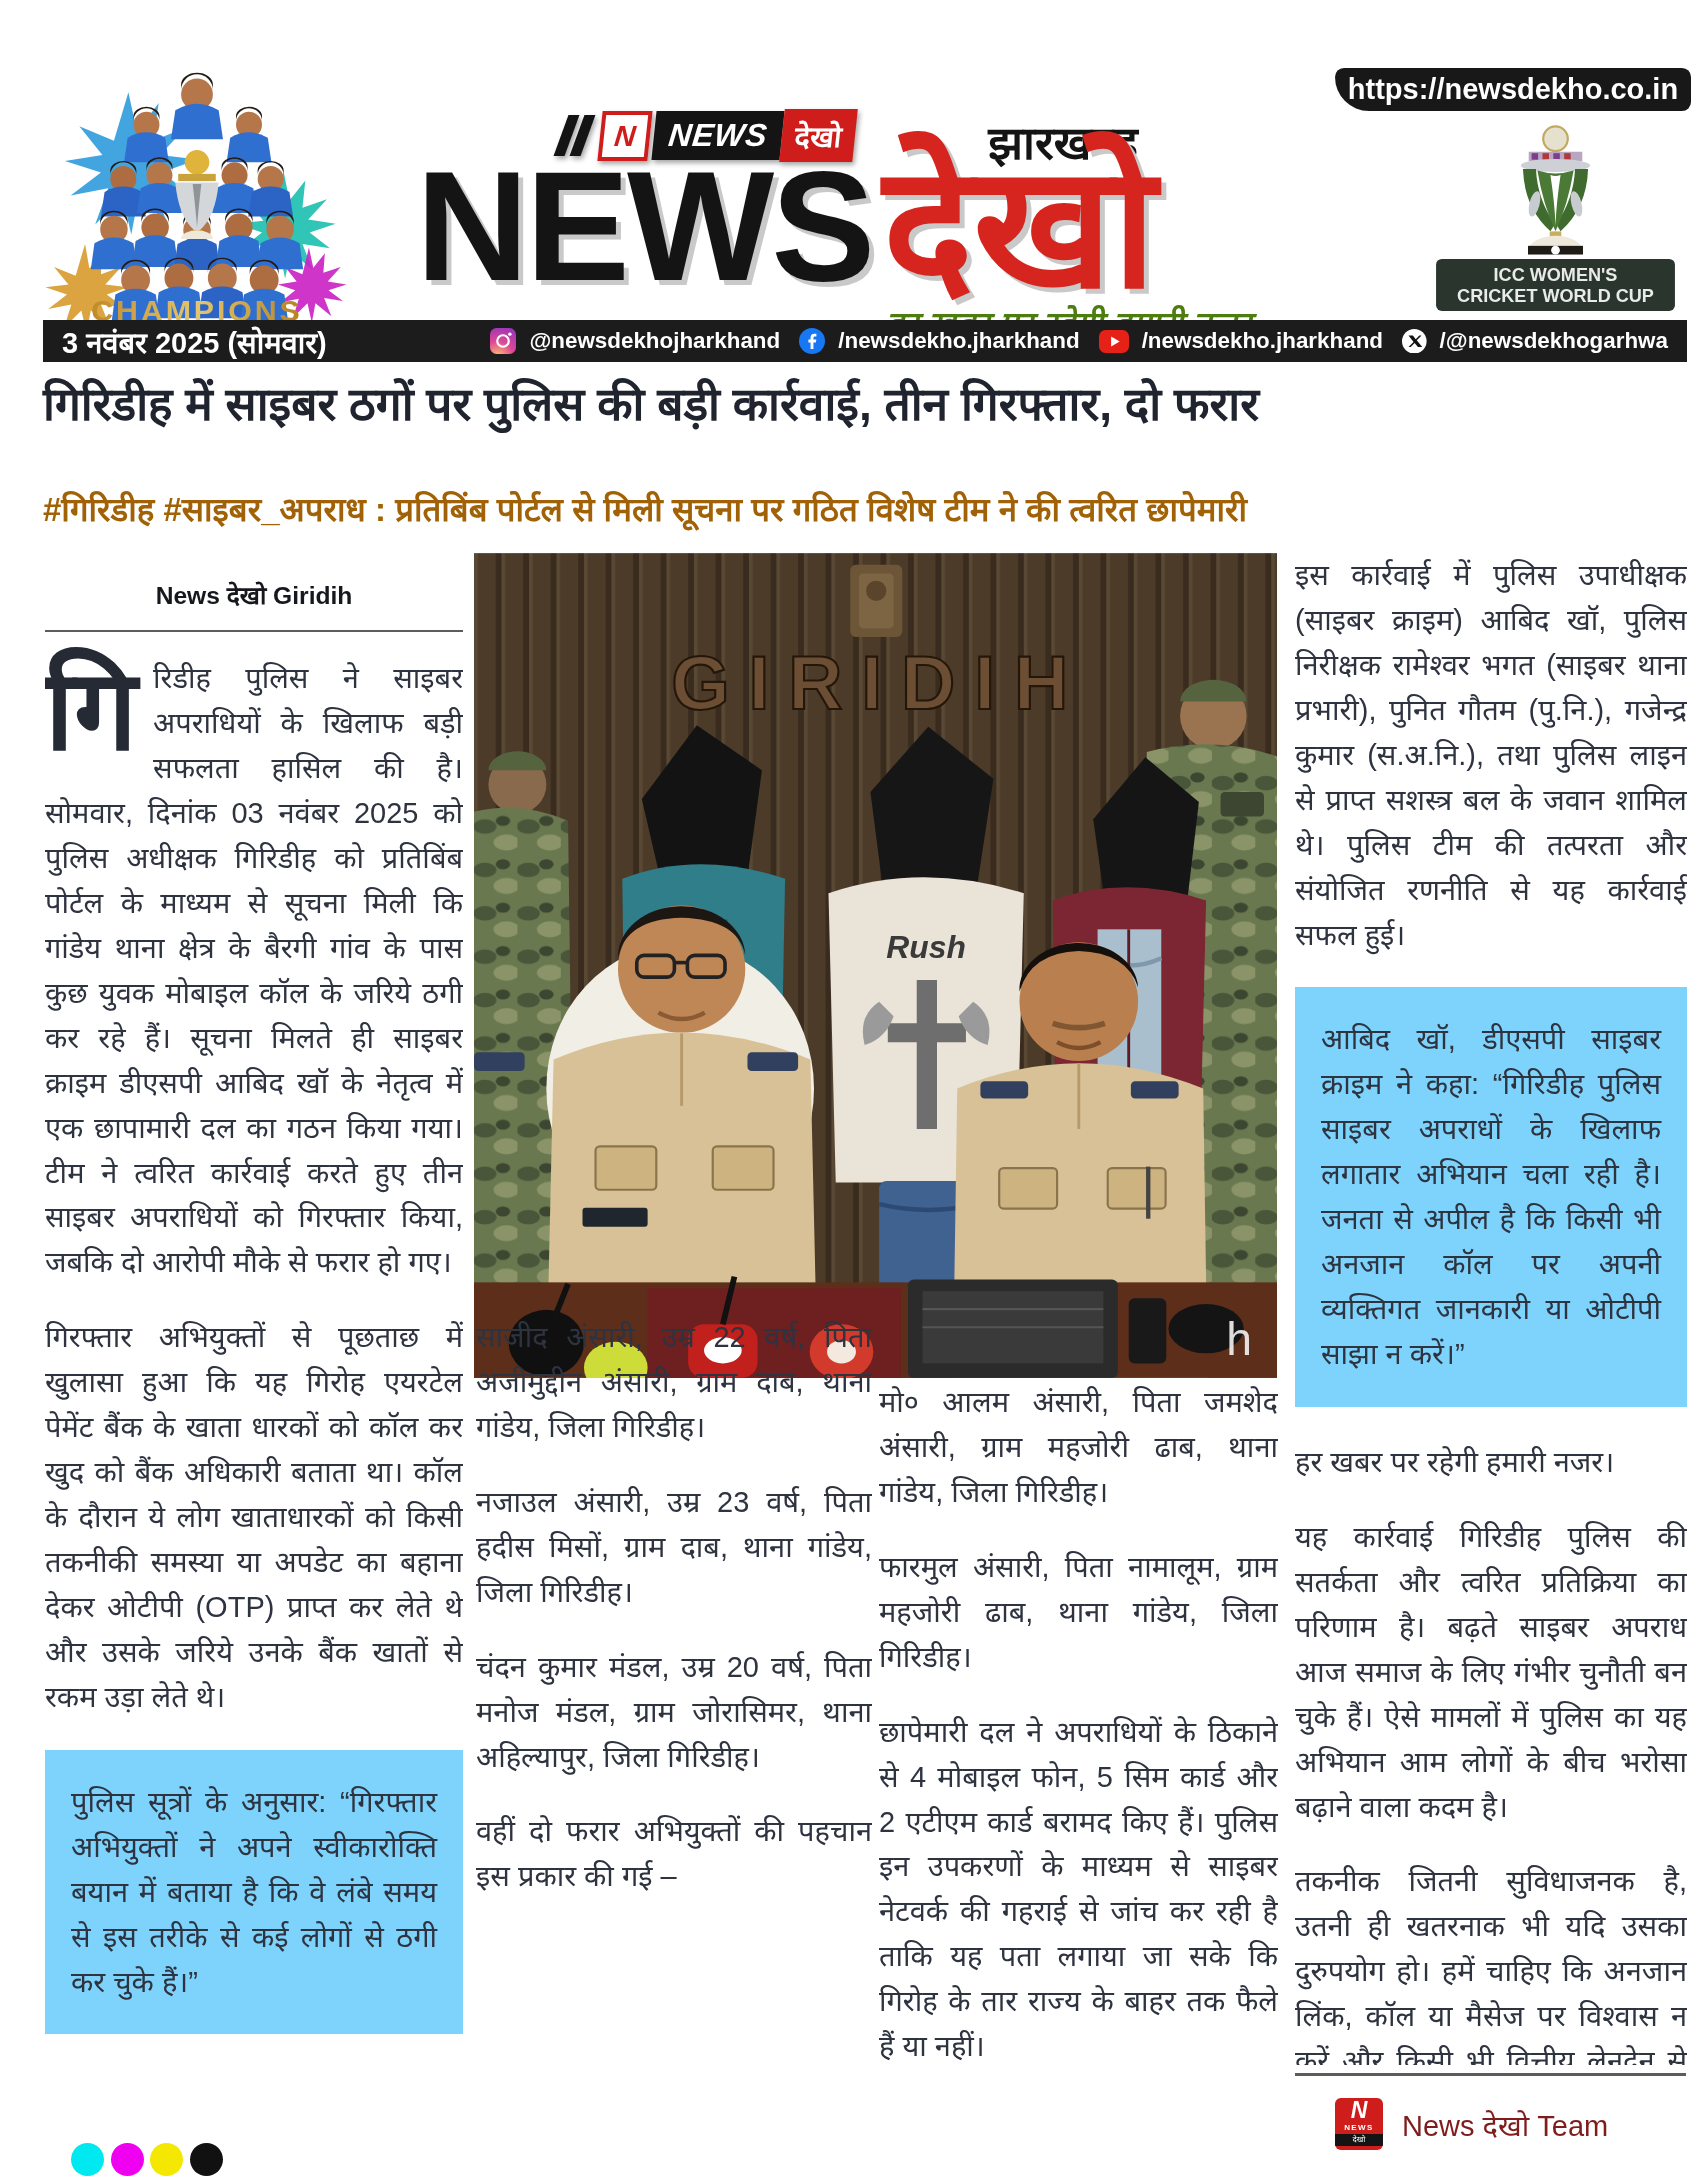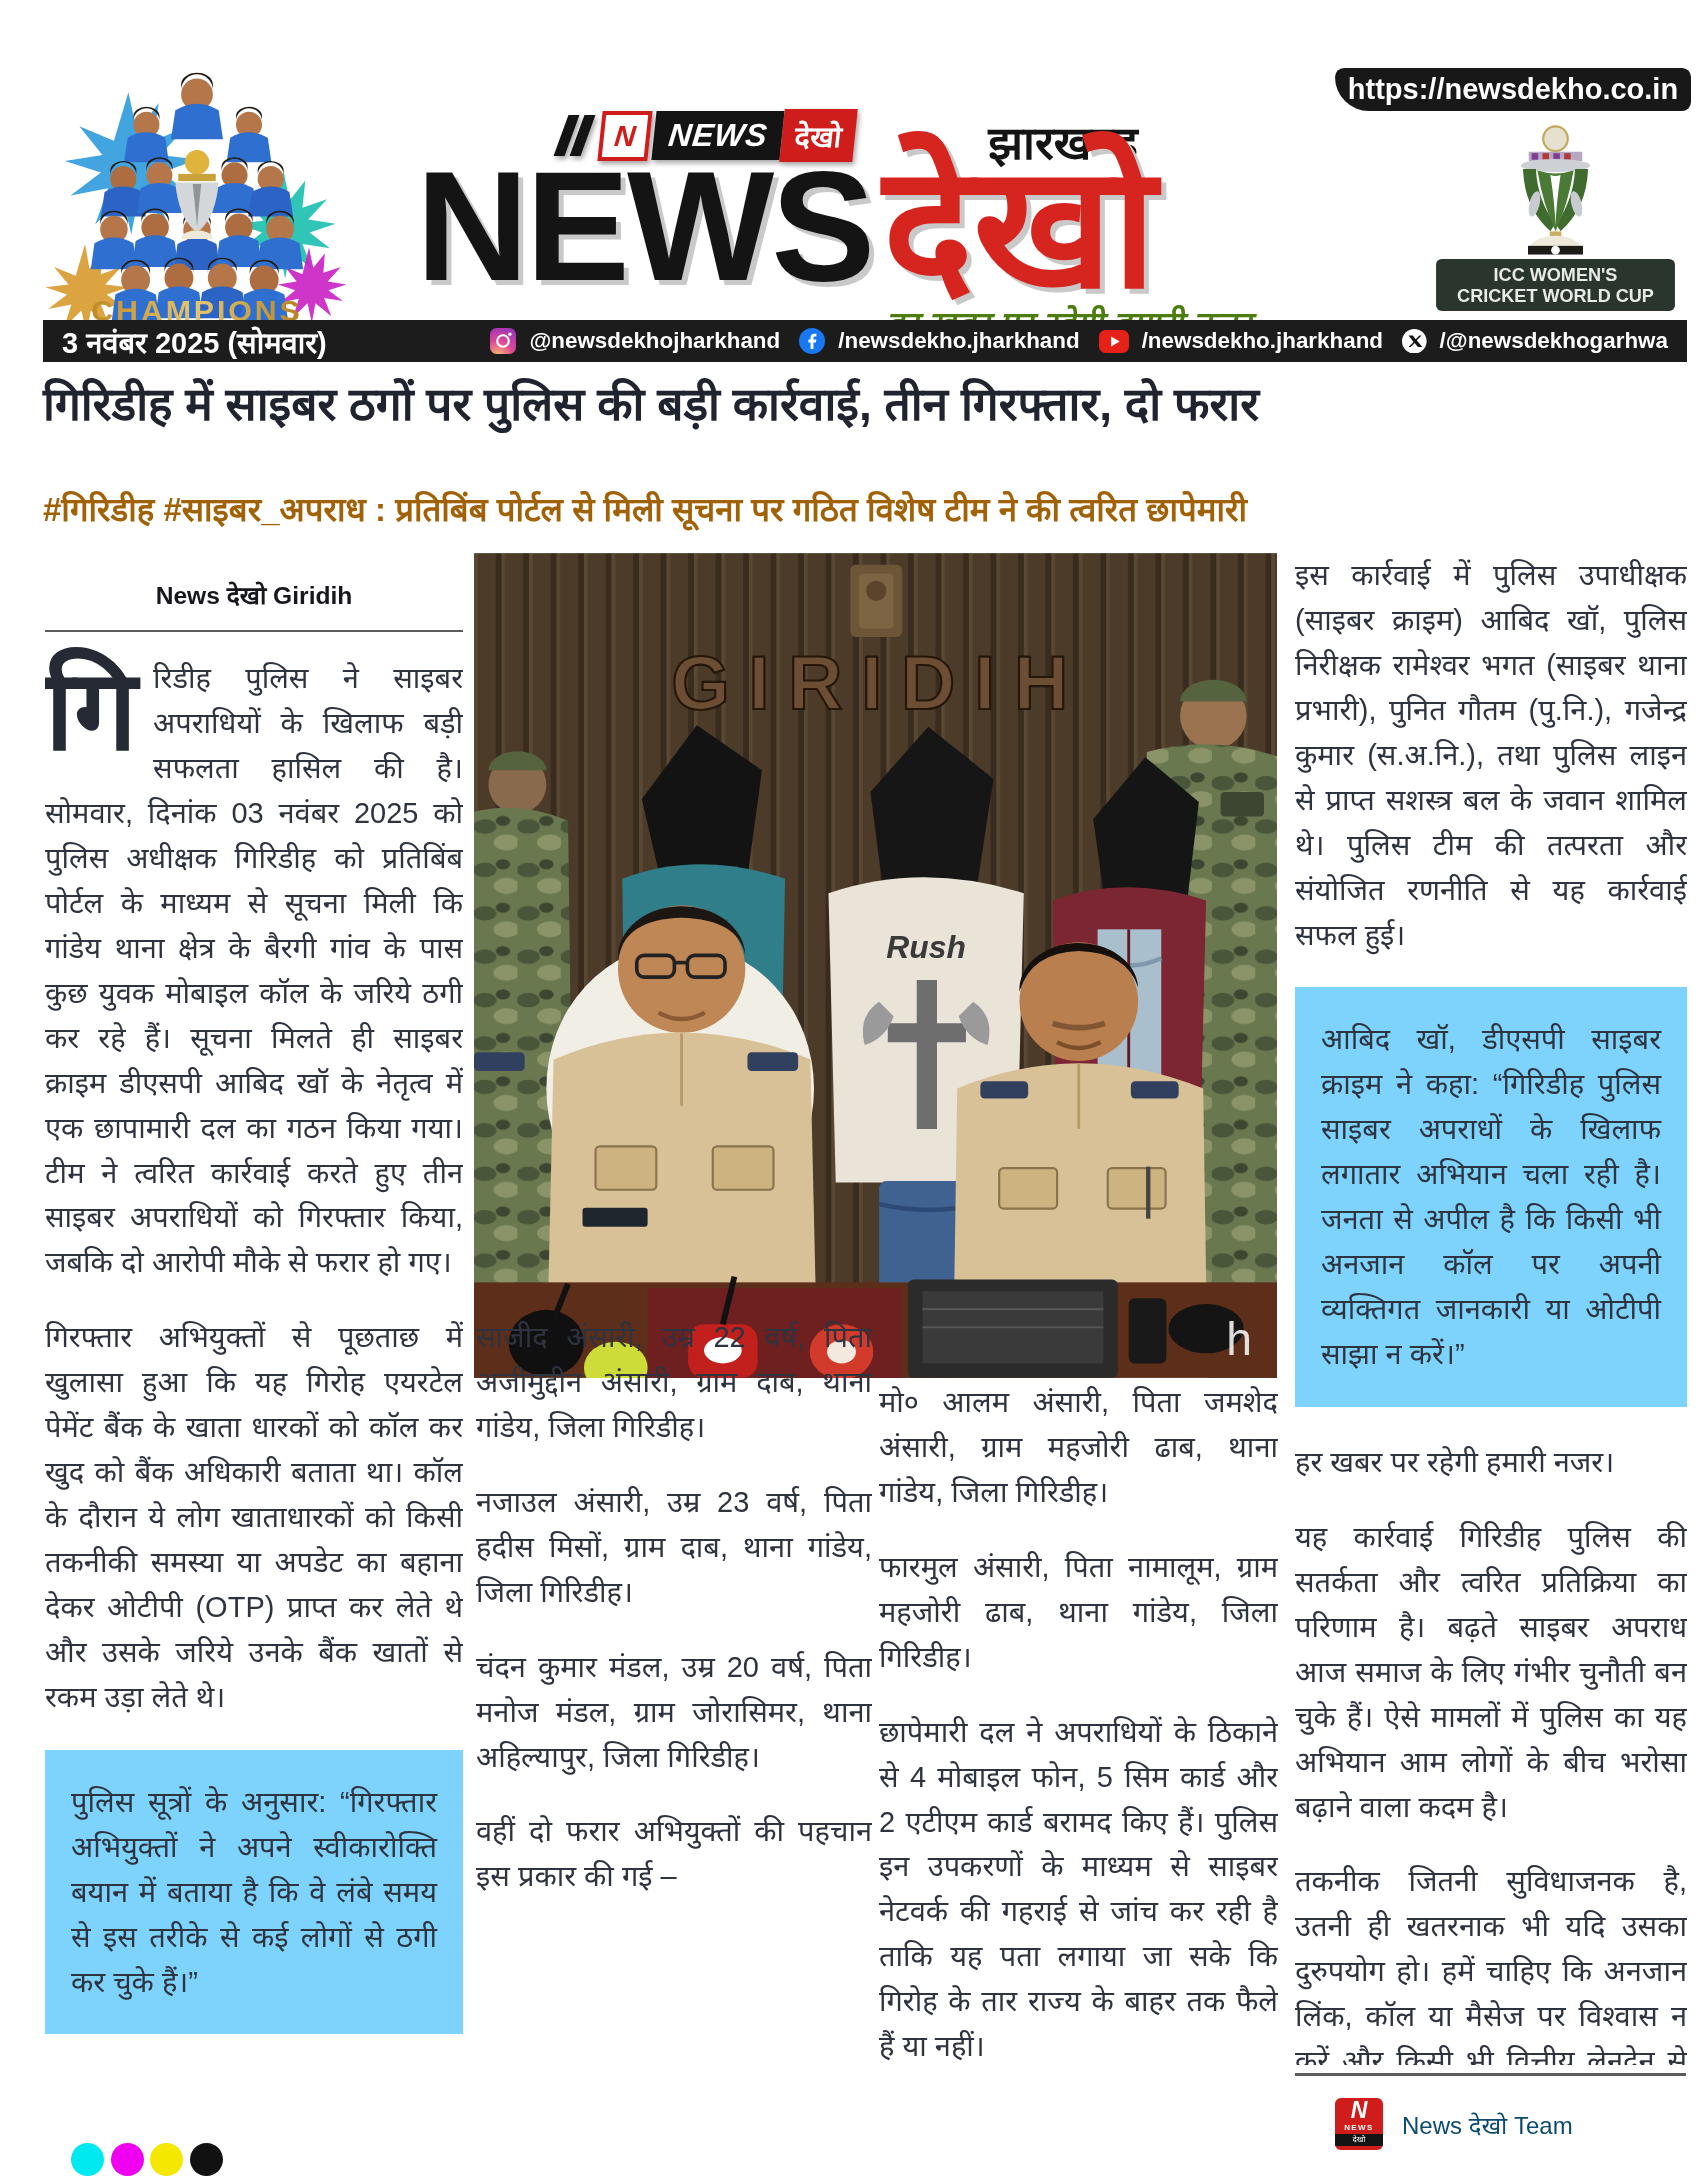--- a/index.html
+++ b/index.html
@@ -41,21 +41,21 @@
   .byline{text-align:left;font-size:24.6px;font-weight:bold;color:#16181d;
     padding-bottom:14.5px;border-bottom:2.9px solid #5c5c5c;margin-bottom:24.6px;text-align-last:center;margin-top:24px;}
   .dropcap{float:left;font-size:112px;line-height:.85;font-weight:bold;color:#252a35;padding:7.2px 16px 0 0;}
   .quote-box{background:#7dd3fc;padding:30px 26px;margin:0 0 33px 0;}
   .left-col{left:45px;top:553px;width:418px;height:1508px;}
   .mid-left-col{left:476px;top:1315px;width:396px;height:723px;}
   .mid-right-col{left:879px;top:1380px;width:399px;height:796px;}
   .right-col{left:1295px;top:553px;width:392px;height:1512px;}
   .author-rule{left:1295px;top:2073px;width:391px;border-top:3.6px solid #5c5c5c;height:0;}
   .author{left:1335px;top:2098px;display:flex;align-items:center;gap:19px;}
-  .author-name{font-size:24px;color:#0c4a6e;}
+  .author-name{font-size:29px;color:#7f1d1d;}
   .mini-logo{width:48px;height:52px;background:#cf1d1c;border-radius:5.8px;display:flex;flex-direction:column;
     align-items:center;justify-content:flex-start;overflow:hidden;}
   .mini-logo .mn{color:#fff;font-weight:900;font-style:italic;font-size:23px;line-height:24.6px;}
   .mini-logo .mnews{color:#fff;font-weight:bold;font-size:8px;letter-spacing:1.4px;line-height:9.4px;}
   .mini-logo .mdekho{background:#141414;color:#fff;font-size:8px;width:100%;text-align:center;line-height:11.6px;margin-top:2.2px;}
 
   
   .cmyk{left:71px;top:2143px;display:flex;gap:6.5px;}
   .dot{width:33px;height:33px;border-radius:50%;}
   .c{background:#00e8f0;} .m{background:#f000f0;} .y{background:#f4e800;} .k{background:#111;}

